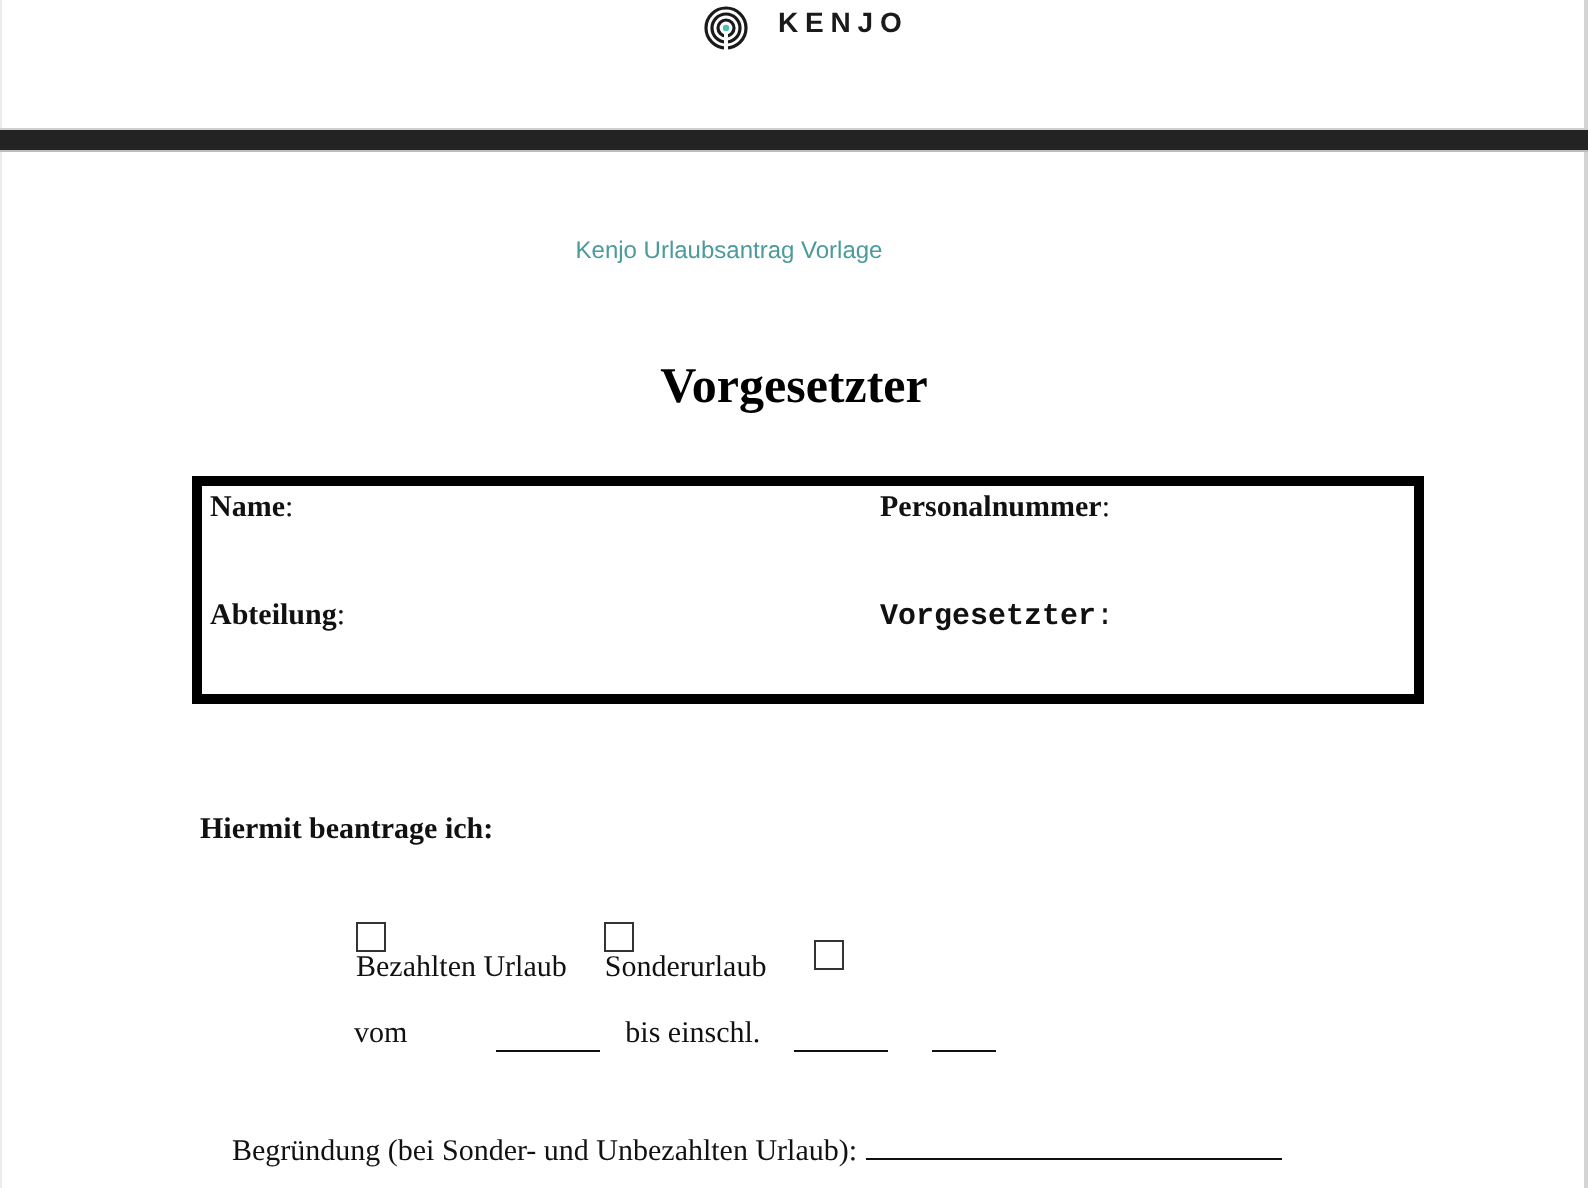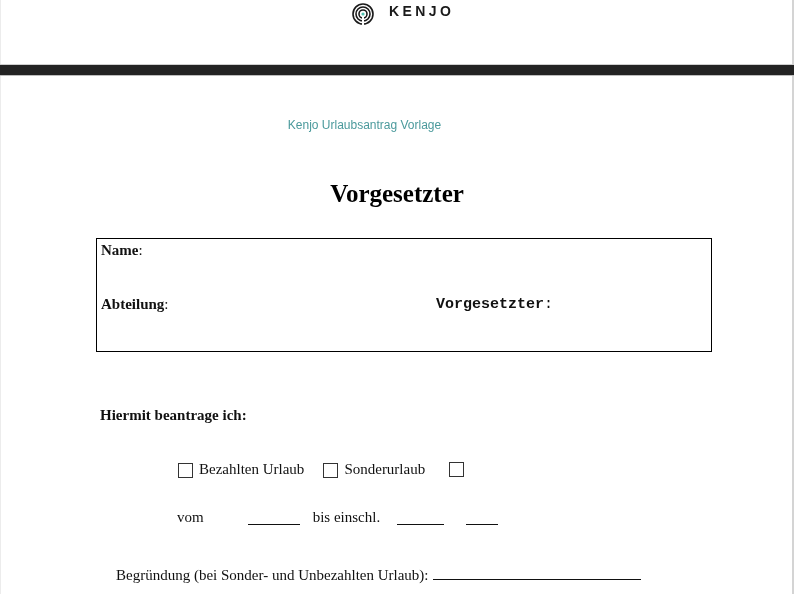--- a/index.html
+++ b/index.html
@@ -26,45 +26,45 @@
     .subtitle {
       position:absolute; top:118px; left:0; width:729px; text-align:center;
       font-family:"Liberation Sans", sans-serif; font-size:12px; color:#4b9a9c;
     }
     .title {
       position:absolute; top:180px; left:0; width:794px; text-align:center;
       font-size:25px; font-weight:700; color:#000;
     }
     .info-box {
       position:absolute; left:96px; top:238px; width:616px; height:114px;
-      border:1px solid #000000; box-sizing:border-box;
+      border:5px solid #000000; box-sizing:border-box;
     }
     .field { position:absolute; font-size:15px; }
     .field b { font-weight:700; }
     .f-name { left:4px; top:3px; }
     .f-pnr { left:339px; top:3px; }
     .f-abt { left:4px; top:57px; }
     .f-vor { left:339px; top:57px;font-family:Liberation Mono, monospace; }
     .section-label {
       position:absolute; left:100px; top:407px; font-size:15px; font-weight:700;
     }
     .options {
       position:absolute; left:178px; top:461px; display:flex; align-items:center;
       font-size:15px;
     }
-    .opt { display:flex; align-items:flex-end; cursor:pointer; }
+    .opt { display:flex; align-items:flex-start; cursor:pointer;flex-direction:column; }
     .chk {
       width:15px; height:15px; border:1px solid #333; box-sizing:border-box;
       margin-right:6px; background:#fff;
     }
     .opt1 { margin-right:19px; }
     .opt2 { margin-right:24px; }
     .dates {
       position:absolute; left:177px; top:509px; font-size:15px;
-      display:flex; align-items:center; white-space:nowrap;
+      display:flex; align-items:flex-end; white-space:nowrap;
     }
     .blank { display:inline-block; border-bottom:1.5px solid #111; height:14px; }
     .b1 { width:52px; margin:0 13px 0 44px; }
     .b2 { width:47px; margin:0 18px 0 17px; }
     .b3 { width:32px; margin-left:4px; border-bottom-width:1px; }
     .reason {
       position:absolute; left:100px; top:565px; font-size:15px;
       display:flex; align-items:baseline; white-space:nowrap;margin-left:16px;
     }
     .b4 { width:208px; margin-left:4px; border-bottom-width:1px; }
@@ -90,20 +90,23 @@
 
 <div class="topbar"></div>
 
 <div class="subtitle">Kenjo Urlaubsantrag Vorlage</div>
 <div class="title">Vorgesetzter</div>
 
 <div class="info-box">
   <div class="field f-name">
     <b>Name</b><span>:</span>
   </div>
+  <div class="field f-pnr">
+    <b>Personalnummer</b><span>:</span>
+  </div>
   <div class="field f-abt">
     <b>Abteilung</b><span>:</span>
   </div>
   <div class="field f-vor">
     <b>Vorgesetzter</b><span>:</span>
   </div>
 </div>
 
 <div class="section-label">Hiermit beantrage ich:</div>
 

